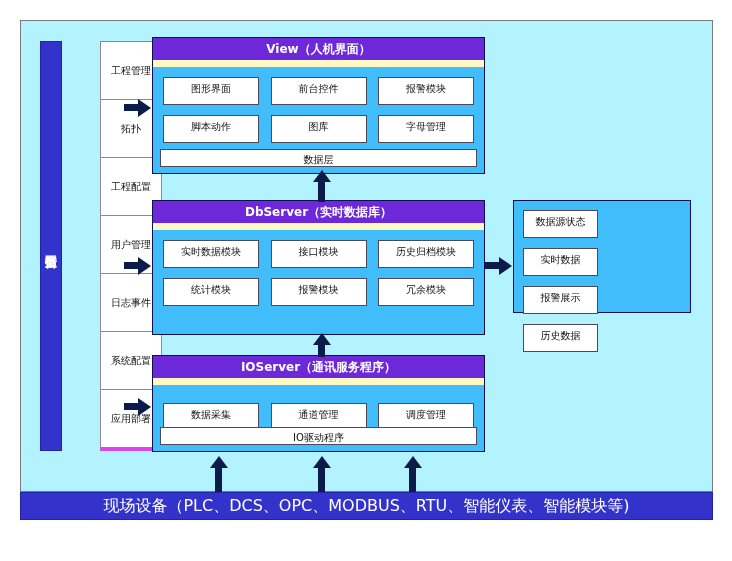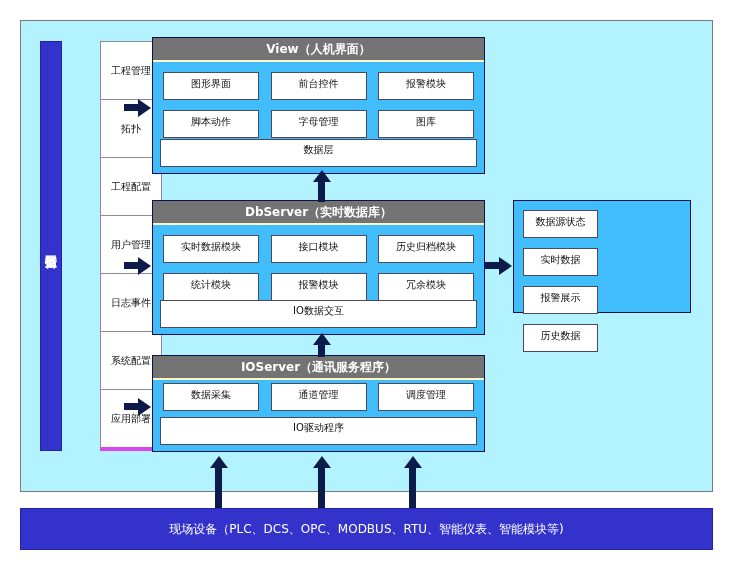--- a/index.html
+++ b/index.html
@@ -81,28 +81,28 @@
   .side-item:last-child { border-bottom: 4px solid #d946ef; }
 
   
   .panel {
     position: absolute;
     background: #40bdfa;
     border: 1px solid #101050;
     box-sizing: border-box;
   }
   .panel-title {
-    background: #737373;
+    background: #6d28d9;
     color: #ffffff;
     font-size: 12px;
     font-weight: bold;
     text-align: center;
     line-height: 22px;
     height: 22px;
-    border-bottom: 2px solid #fef9c3;
+    border-bottom: 7px solid #fef9c3;
     white-space: nowrap;
     overflow: hidden;
   }
   .panel-body {
     padding: 10px 10px;
     display: flex;
     flex-wrap: wrap;
     justify-content: space-between;
     align-content: flex-start;
     gap: 10px 0;
@@ -117,62 +117,62 @@
     font-size: 10px;
     color: #111111;
     white-space: nowrap;
     overflow: hidden;
   }
   .panel-footer {
     position: absolute;
     left: 7px;
     right: 7px;
     bottom: 6px;
-    height: 28px;
+    height: 18px;
     line-height: 20px;
     background: #ffffff;
     border: 1px solid #4a4a5a;
     box-sizing: border-box;
     text-align: center;
     font-size: 10px;
     color: #111111;
     white-space: nowrap;
   }
 
   
   #panel-view     { left: 152px; top: 37px;  width: 333px; height: 137px; }
   #panel-dbserver { left: 152px; top: 200px; width: 333px; height: 135px; }
   #panel-ioserver { left: 152px; top: 355px; width: 333px; height: 97px; }
   #panel-dbclient { left: 513px; top: 200px; width: 178px; height: 113px; }
 
   #panel-view .panel-body,
   #panel-dbserver .panel-body { height: 86px; }
   #panel-view .mod-box,
   #panel-dbserver .mod-box { width: 96px; }
-  #panel-ioserver .panel-body { height: 44px; padding-top: 3px; }
+  #panel-ioserver .panel-body { height: 44px; padding-top: 18px; }
   #panel-ioserver .mod-box { width: 96px; }
   #panel-dbclient .panel-body {
     height: 84px;
     padding: 9px 9px;
     gap: 10px 9px;
   }
   #panel-dbclient .mod-box { width: 75px; }
 
   
   #device-bar {
     position: absolute;
     left: 20px;
-    top: 508px;
+    top: 492px;
     width: 693px;
-    height: 42px;
+    height: 28px;
     background: #3333cc;
     border: 1px solid #2222aa;
     box-sizing: border-box;
     color: #ffffff;
-    font-size: 12px;
+    font-size: 16px;
     display: flex;
     align-items: center;
     justify-content: center;
     white-space: nowrap;
   }
 
   
   .conn { position: absolute; }
   .arrow-shaft-h { position: absolute; background: #0d1b4b; height: 7px; }
   .arrow-shaft-v { position: absolute; background: #0d1b4b; width: 7px; }
@@ -212,37 +212,36 @@
     <div class="side-item">应用部署</div>
   </div>
 
   <div class="panel" id="panel-view">
     <div class="panel-title">View（人机界面）</div>
     <div class="panel-body">
       <div class="mod-box">图形界面</div>
       <div class="mod-box">前台控件</div>
       <div class="mod-box">报警模块</div>
       <div class="mod-box">脚本动作</div>
+      <div class="mod-box">图库</div>
       <div class="mod-box">字母管理</div>
-      <div class="mod-box">图库</div>
     </div>
     <div class="panel-footer">数据层</div>
   </div>
 
   <div class="panel" id="panel-dbserver">
     <div class="panel-title">DbServer（实时数据库）</div>
     <div class="panel-body">
       <div class="mod-box">实时数据模块</div>
       <div class="mod-box">接口模块</div>
       <div class="mod-box">历史归档模块</div>
       <div class="mod-box">统计模块</div>
       <div class="mod-box">报警模块</div>
       <div class="mod-box">冗余模块</div>
     </div>
-    <div class="panel-footer">IO数据交互</div>
   </div>
 
   <div class="panel" id="panel-ioserver">
     <div class="panel-title">IOServer（通讯服务程序）</div>
     <div class="panel-body">
       <div class="mod-box">数据采集</div>
       <div class="mod-box">通道管理</div>
       <div class="mod-box">调度管理</div>
     </div>
     <div class="panel-footer">IO驱动程序</div>

